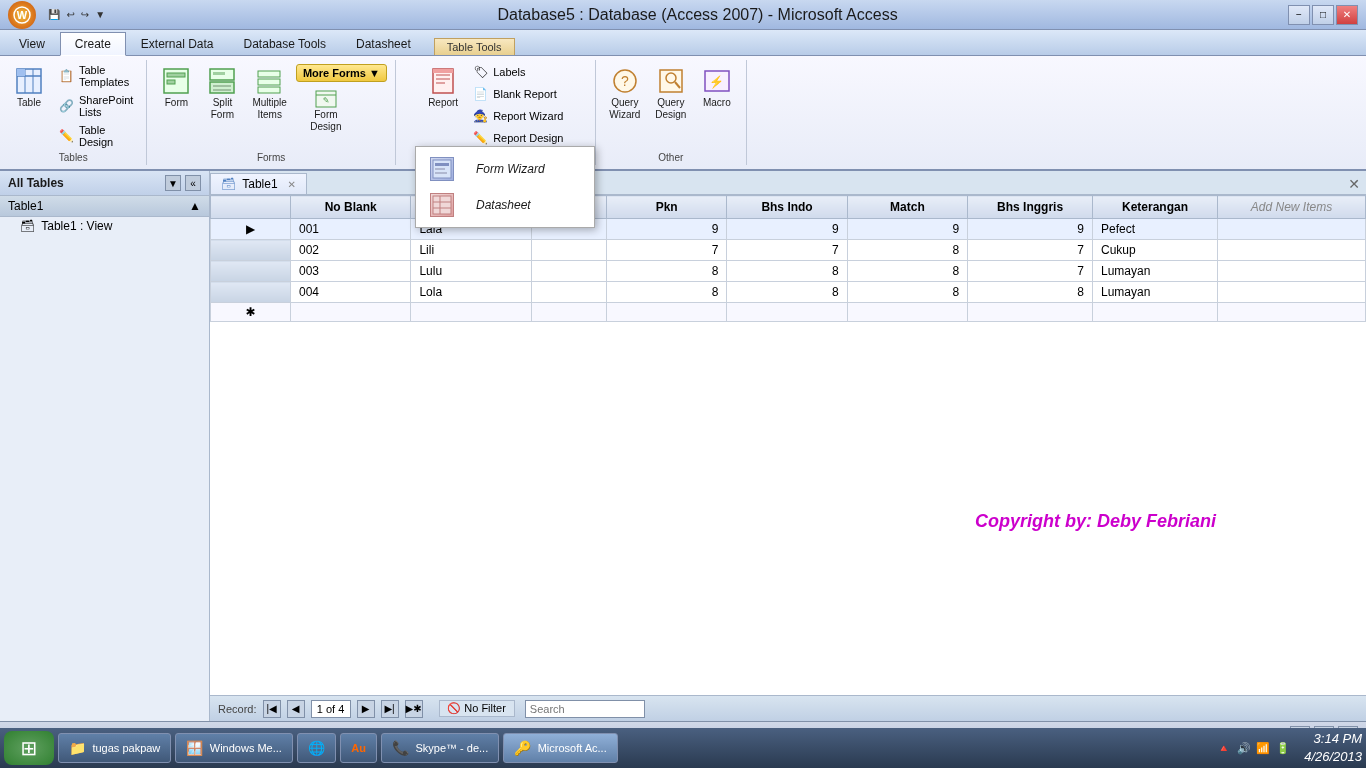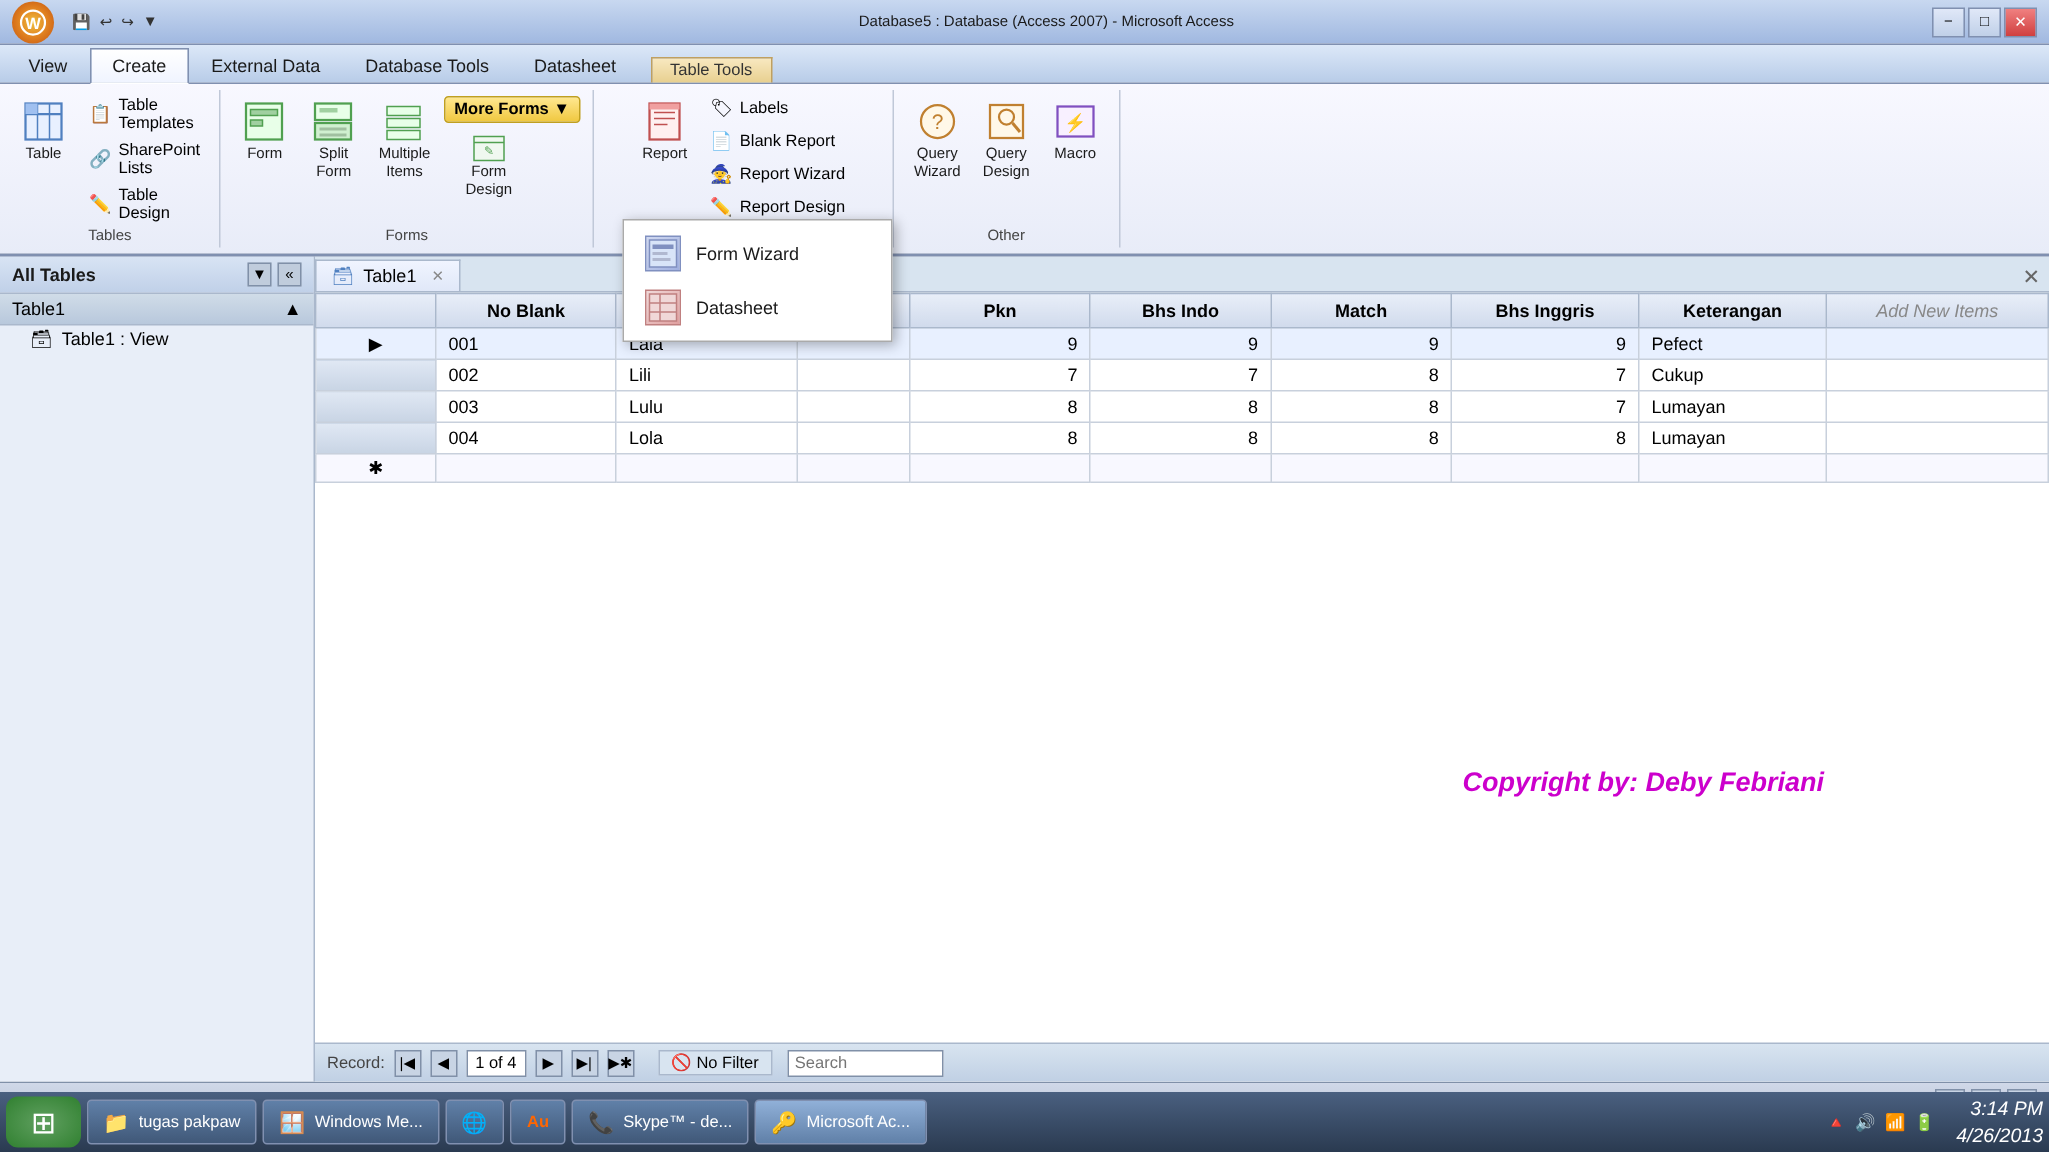--- a/index.html
+++ b/index.html
@@ -9,21 +9,21 @@
     .title-bar {
       background: linear-gradient(to bottom, #c8d8f0, #a0b8e0);
       height: 30px;
       display: flex;
       align-items: center;
       justify-content: space-between;
       padding: 0 8px;
       border-bottom: 1px solid #8090b0;
     }
     .title-bar-left { display: flex; align-items: center; gap: 6px; }
-    .title-bar-title { font-size: 10px; color: #1a1a1a; font-weight: normal; flex: 1; text-align: center; }
+    .title-bar-title { font-size: 16px; color: #1a1a1a; font-weight: normal; flex: 1; text-align: center; }
     .title-bar-controls { display: flex; gap: 2px; }
     .title-btn { width: 22px; height: 20px; border: 1px solid #8090b0; background: linear-gradient(to bottom, #e0e8f8, #c0d0e8); font-size: 10px; cursor: pointer; display: flex; align-items: center; justify-content: center; }
     .title-btn.close { background: linear-gradient(to bottom, #f08080, #d04040); color: white; }
     .quick-access { display: flex; gap: 2px; align-items: center; }
     .qa-btn { font-size: 10px; color: #333; background: none; border: none; cursor: pointer; padding: 2px; }
     .office-btn { width: 28px; height: 28px; background: radial-gradient(circle, #f0c040, #e08020, #c05010); border-radius: 50%; display: flex; align-items: center; justify-content: center; font-size: 14px; font-weight: bold; color: #fff; margin-right: 4px; }
 
     
     .ribbon-tabs {
       background: linear-gradient(to bottom, #dce8f8, #b8cce8);
@@ -148,25 +148,26 @@
       background: white;
       border: 1px solid #aaa;
       box-shadow: 2px 2px 8px rgba(0,0,0,0.3);
       z-index: 100;
       min-width: 180px;
       padding: 4px 0;
     }
     .dropdown-item {
       display: flex;
       align-items: center;
-      gap: 10px;
+      gap: 22px;
       padding: 6px 14px;
       cursor: pointer;
       font-size: 12px;
       color: #1a1a1a;
+      font-style: italic;
     }
     .dropdown-icon {
       width: 24px;
       height: 24px;
       display: flex;
       align-items: center;
       justify-content: center;
       font-size: 16px;
       flex-shrink: 0;
     }
@@ -298,21 +299,21 @@
     .nav-filter {
       margin-left: 10px;
       background: #d8e4f0;
       border: 1px solid #aab8cc;
       padding: 1px 8px;
       font-size: 11px;
       cursor: pointer;
     }
     .nav-search {
       margin-left: 4px;
-      width: 104px;
+      width: 120px;
       height: 18px;
       border: 1px solid #8090a8;
       font-size: 11px;
       background: white;
       padding: 0 4px;
     }
 
     
     .status-bar {
       background: linear-gradient(to bottom, #d0d8e8, #b8c4d8);

